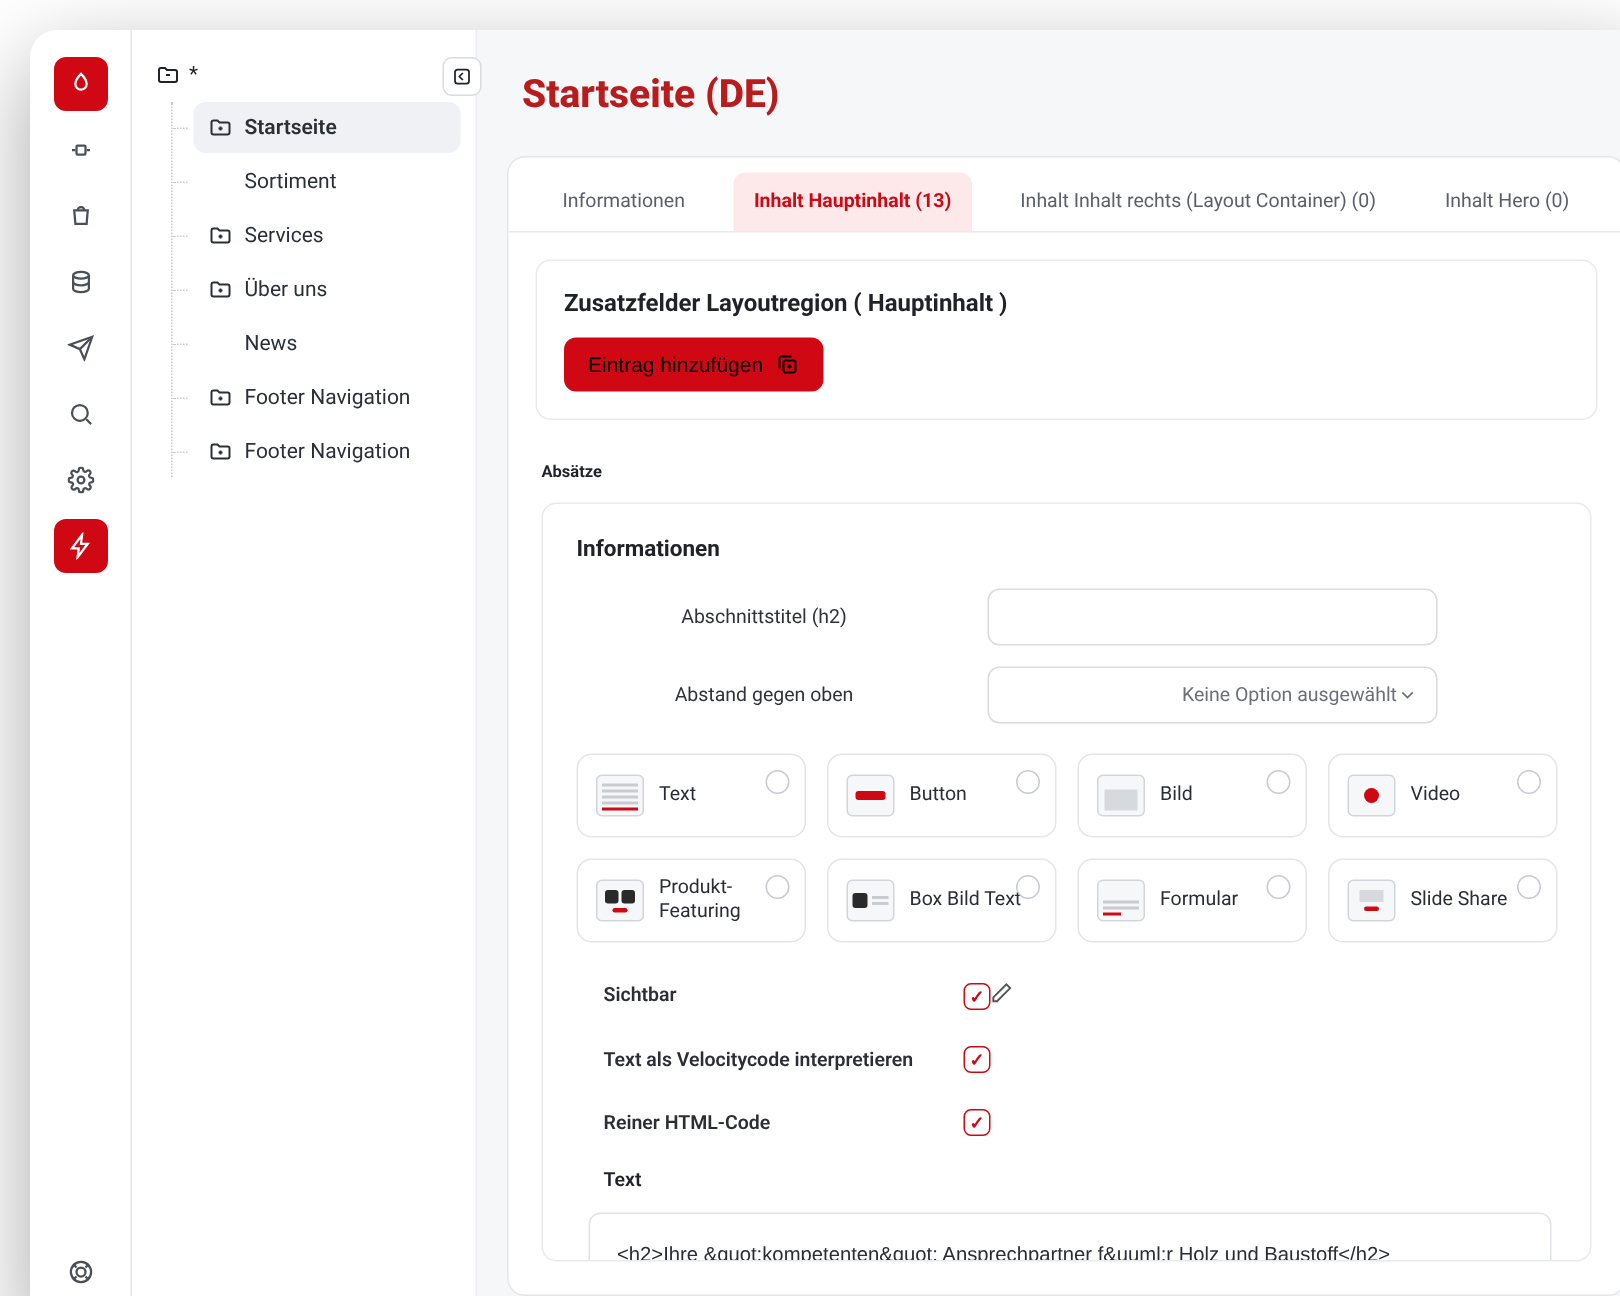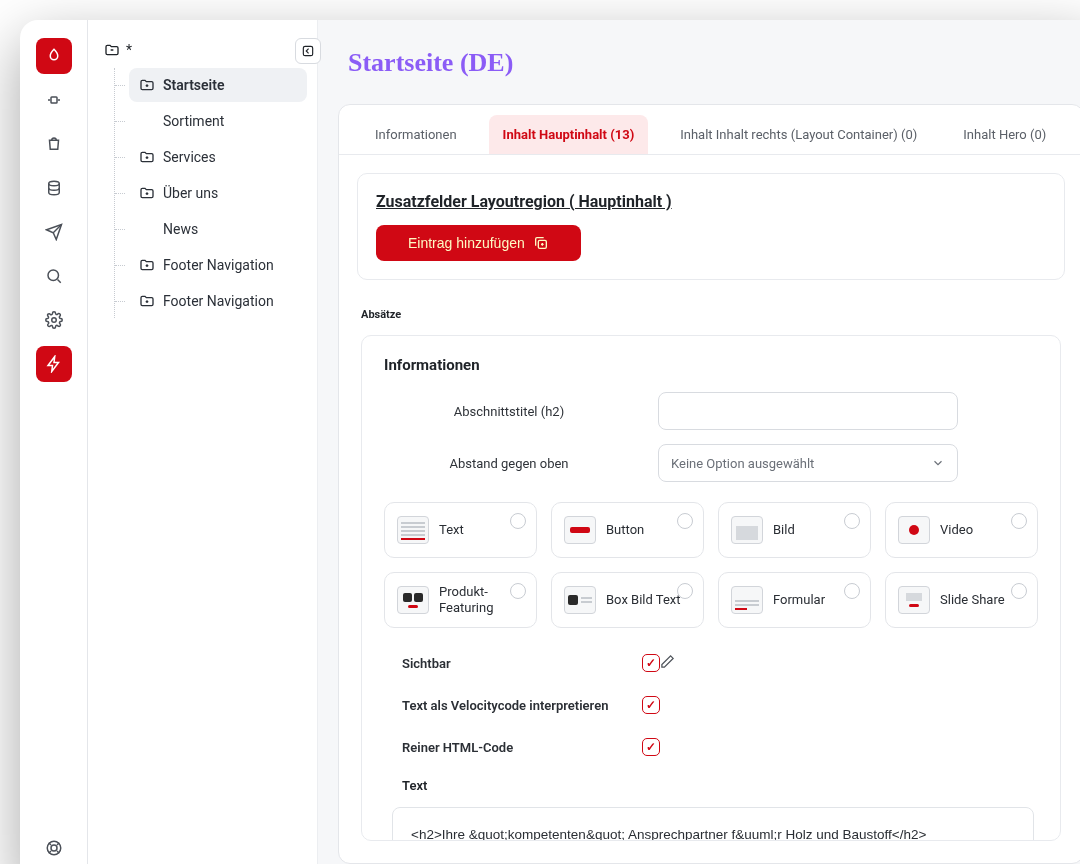--- a/index.html
+++ b/index.html
@@ -94,22 +94,21 @@
     overflow: hidden;
     display: flex;
     flex-direction: column;
   }
   .main-header {
     padding: 28px 30px 8px 30px;
   }
   .page-title {
     font-size: 26px;
     font-weight: 800;
-    color: #8b5cf6;
-    font-family: Liberation Serif, serif;
+    color: #b91c1c;
   }
   .card {
     background: #fff;
     border: 1px solid #e4e6ea;
     border-radius: 12px;
     margin: 18px 16px 20px 20px;
     flex: 1;
     overflow: hidden;
     display: flex;
     flex-direction: column;
@@ -132,28 +131,27 @@
     color: #d00814;
     background: #fde9ea;
     font-weight: 700;
   }
   .subcard {
     margin: 18px 18px;
     border: 1px solid #e8eaee;
     border-radius: 10px;
     padding: 18px 18px;
     background: #fff;
-    text-decoration: underline;
   }
   .subcard h3 { font-size: 16px; font-weight: 700; margin-bottom: 14px; }
   .btn-primary {
     display: inline-flex; align-items: flex-start; gap: 8px;
-    background: #d00814; color: #fef9c3;
+    background: #d00814; color: #000000;
     border: none; border-radius: 8px;
-    padding: 10px 32px;
+    padding: 10px 16px;
     font-size: 14px; font-weight: 500;
     cursor: pointer;
   }
   .btn-primary svg { width: 16px; height: 16px; }
   .section-title {
     font-size: 11px; font-weight: 700;
     padding: 10px 22px 0 22px;
   }
   .inner {
     margin: 14px 22px 22px 22px;
@@ -174,21 +172,21 @@
     height: 38px;
     border: 1px solid #d8dbe0;
     border-radius: 8px;
     background: #fff;
     padding: 0 12px;
     font-size: 13px;
     width: 300px;
     display: flex; align-items: center; justify-content: space-between;
     color: #6b7078;
   }
-  .select { cursor: pointer; }
+  .select { cursor: pointer; justify-content: flex-end; }
   .select svg { width: 14px; height: 14px; color: #6b7078; }
 
   .components {
     display: grid;
     grid-template-columns: repeat(4, 1fr);
     gap: 14px;
     margin: 20px 0 10px 0;
   }
   .comp {
     border: 1px solid #e3e5e9;

